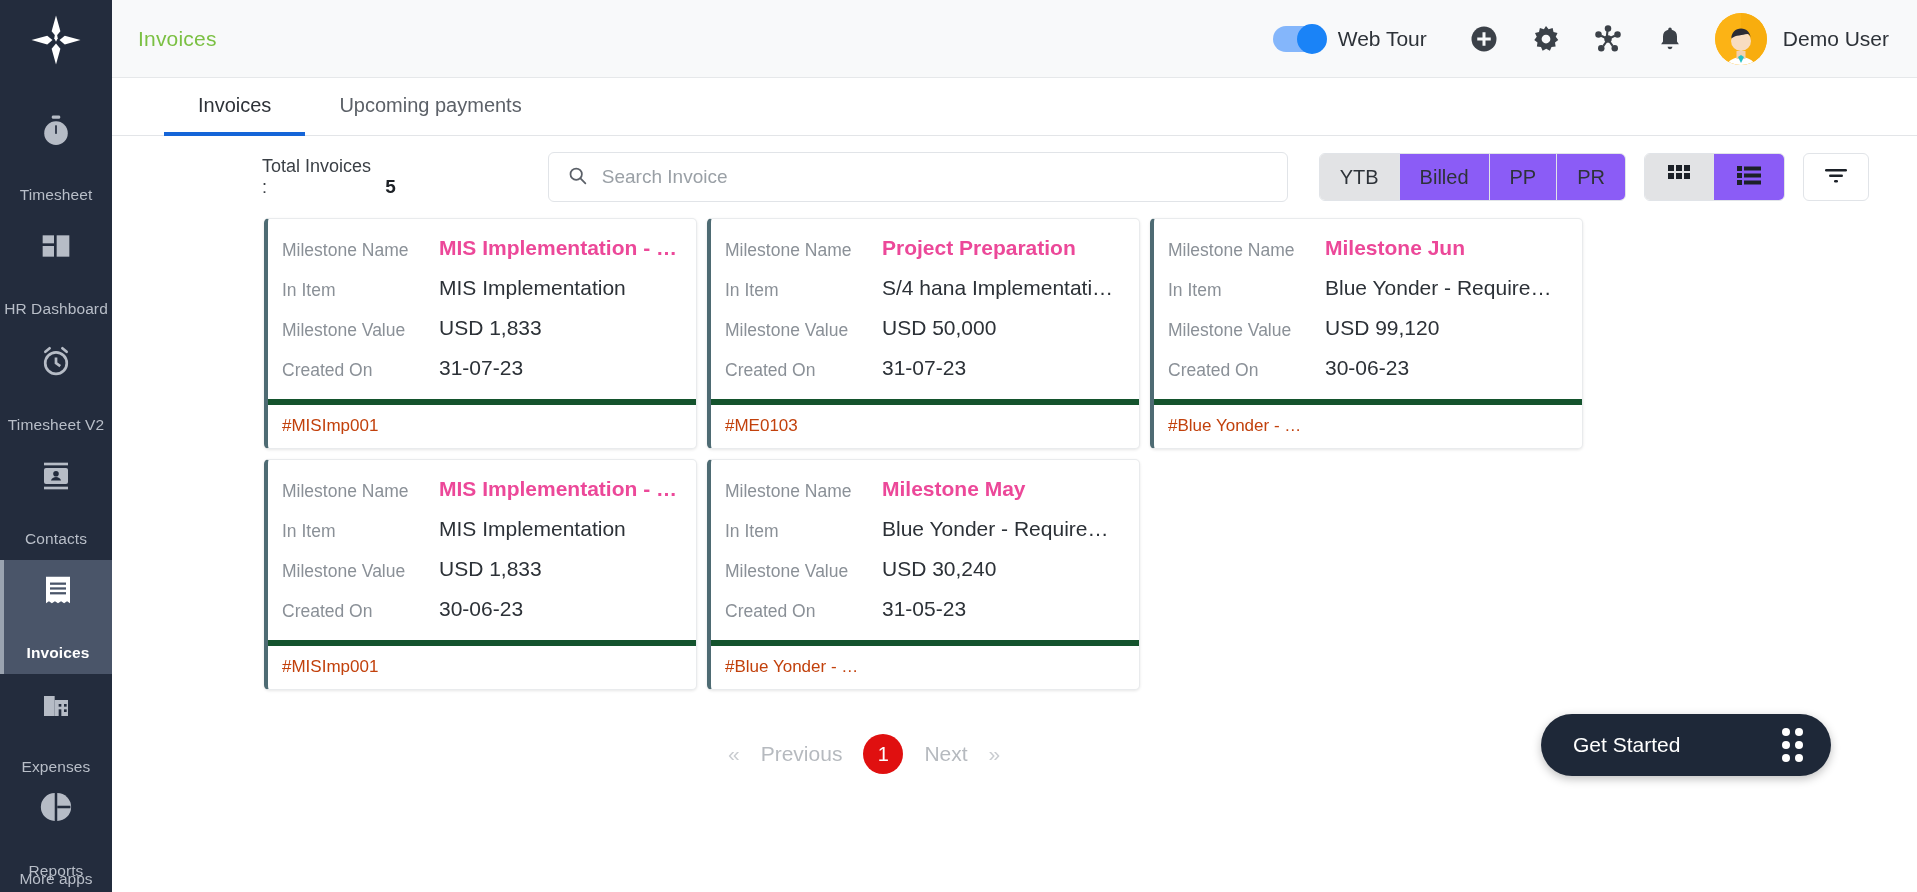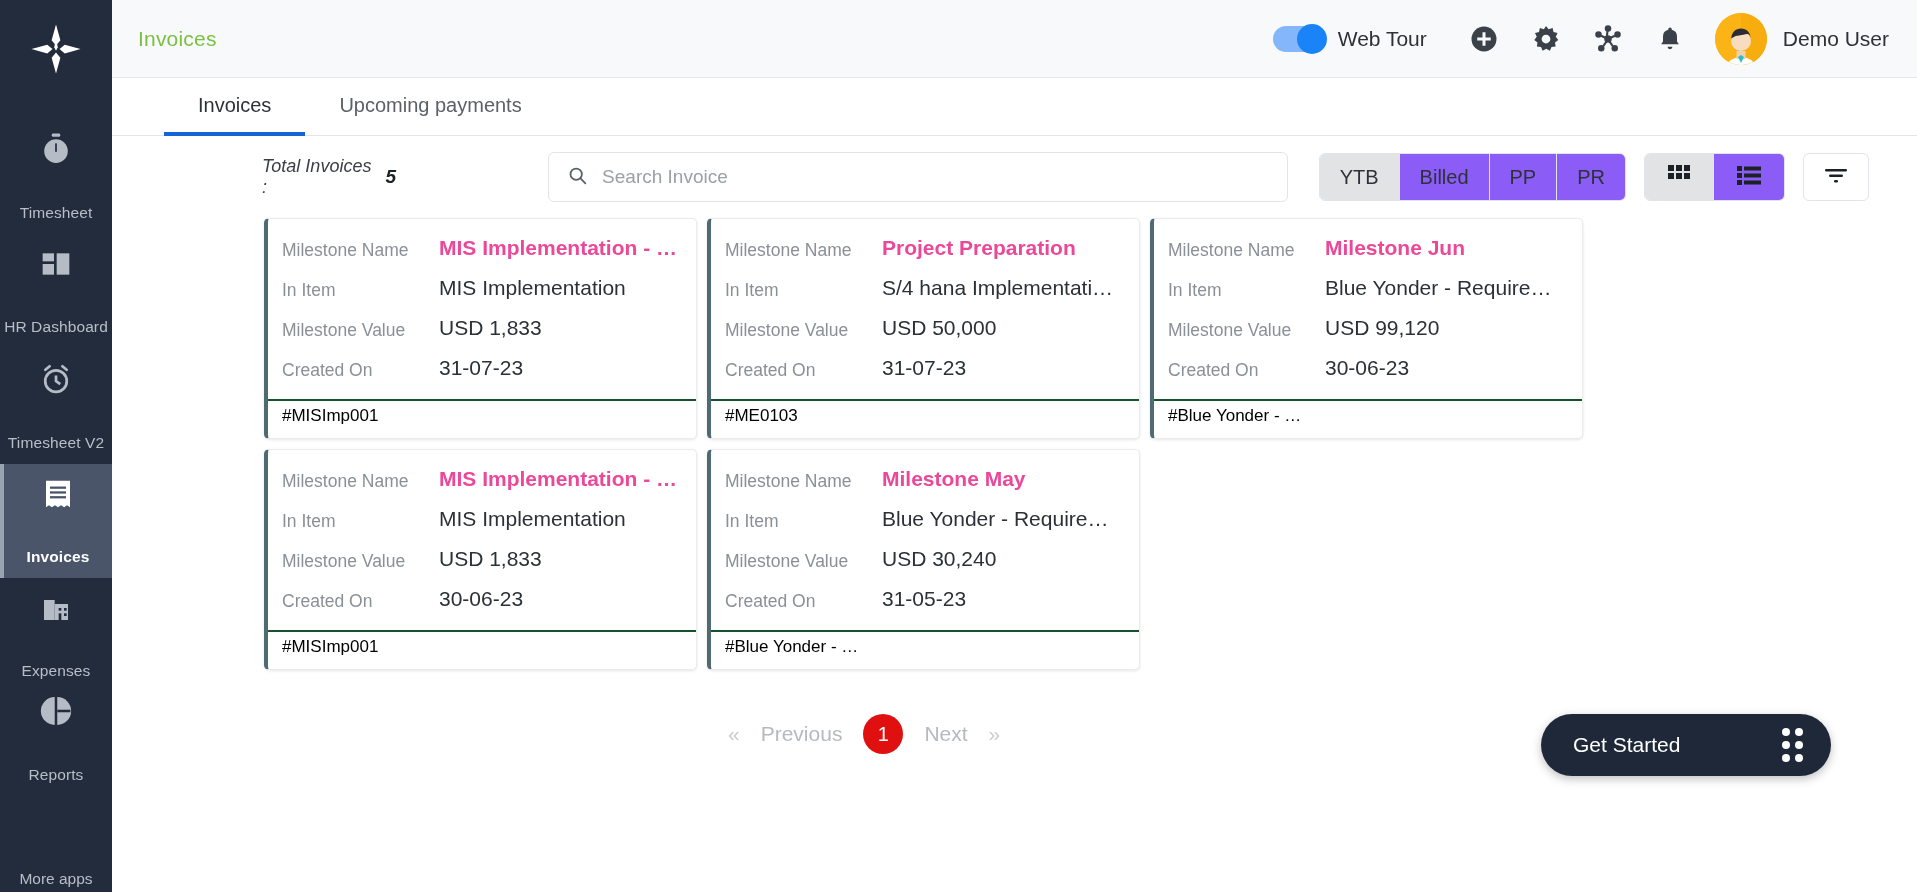--- a/index.html
+++ b/index.html
@@ -85,21 +85,21 @@
     font-size: 20px; color: #5c6168; cursor: pointer;
     border-bottom: 4px solid transparent; margin-bottom: -1px;
   }
   .tab.active { color: #2e3238; border-bottom-color: #1565d8; }
 
   
   .toolbar {
     height: 82px; display: flex; align-items: center; padding: 0 48px 0 150px;
     gap: 0;
   }
-  .total-invoices { display: flex; align-items: center; gap: 8px; font-size: 18px; color: #3a3f45; font-style: italic; }
+  .total-invoices { display: flex; align-items: flex-end; gap: 8px; font-size: 18px; color: #3a3f45; }
   .total-invoices .num { font-weight: bold; font-size: 19px; color: #1d2126; }
 
   .search-box {
     width: 760px; height: 50px; margin-left: 152px;
     border: 1px solid #e1e4e8; border-radius: 6px; background: #fff;
     display: flex; align-items: center; gap: 14px; padding: 2px 18px;
   }
   .search-box input {
     border: none; outline: none; font-size: 19px; color: #2d3238;
     font-family: "Liberation Sans", sans-serif; width: 100%; background: transparent;
@@ -133,22 +133,22 @@
     border-radius: 5px; box-shadow: 0 1px 3px rgba(0,0,0,.10);
     display: flex; flex-direction: column; cursor: pointer;
   }
   .card-body { padding: 16px 18px 12px 14px; }
   .crow { display: flex; align-items: flex-start; margin-bottom: 14px; }
   .crow:last-child { margin-bottom: 6px; }
   .clabel { width: 157px; flex: 0 0 157px; font-size: 17.5px; color: #8a9097; line-height: 22px; padding-top: 4px; }
   .cval { font-size: 21px; color: #2c3137; line-height: 26px; overflow: hidden; text-overflow: ellipsis; white-space: nowrap; }
   .cval.title { color: #ec4899; font-weight: bold; font-size: 21px; }
   .card-foot {
-    border-top: 2px solid #14532d; padding: 5px 18px 12px 14px;
-    font-size: 17px; color: #000000;
+    border-top: 6px solid #14532d; padding: 11px 18px 12px 14px;
+    font-size: 17px; color: #c2410c;
   }
 
   
   .pagination {
     display: flex; align-items: center; gap: 0; margin: 44px 0 0 0;
     padding-left: 608px;
   }
   .pg { font-size: 21px; color: #b6babf; padding: 0 13px; cursor: pointer; }
   .pg.chev { color: #c9ccd0; padding: 0 8px; }
   .pg.current {
@@ -212,20 +212,32 @@
         <svg width="34" height="34" viewBox="0 0 24 24" fill="none" stroke="#b6bcc6" stroke-width="1.9">
           <circle cx="12" cy="13.5" r="7.6"></circle>
           <path d="M12 9.5 V13.5 L15 15.6"></path>
           <path d="M4.5 5.5 L7.5 3" stroke-linecap="round"></path>
           <path d="M19.5 5.5 L16.5 3" stroke-linecap="round"></path>
         </svg>
       </span>
       <span class="lbl">Timesheet V2</span>
     </div>
 
+    <div class="nav-item">
+      <span class="ico">
+        <svg width="32" height="32" viewBox="0 0 24 24" fill="#b6bcc6">
+          <rect x="3" y="2" width="18" height="2"></rect>
+          <rect x="3" y="6" width="18" height="12" rx="1.5"></rect>
+          <rect x="3" y="20" width="18" height="2"></rect>
+          <circle cx="12" cy="10.3" r="2.1" fill="#232c3d"></circle>
+          <path d="M8.2 15.4c.5-1.7 2-2.6 3.8-2.6s3.3.9 3.8 2.6z" fill="#232c3d"></path>
+        </svg>
+      </span>
+      <span class="lbl">Contacts</span>
+    </div>
 
     <div class="nav-item active">
       <span class="ico">
         <svg width="32" height="32" viewBox="0 0 24 24" fill="#ffffff">
           <path d="M3 2h18v20l-2.2-1.6L16.6 22l-2.3-1.6L12 22l-2.3-1.6L7.4 22l-2.2-1.6L3 22z"></path>
           <rect x="6" y="6.4" width="12" height="1.7" fill="#4a5569"></rect>
           <rect x="6" y="10" width="12" height="1.7" fill="#4a5569"></rect>
           <rect x="6" y="13.6" width="12" height="1.7" fill="#4a5569"></rect>
         </svg>
       </span>

